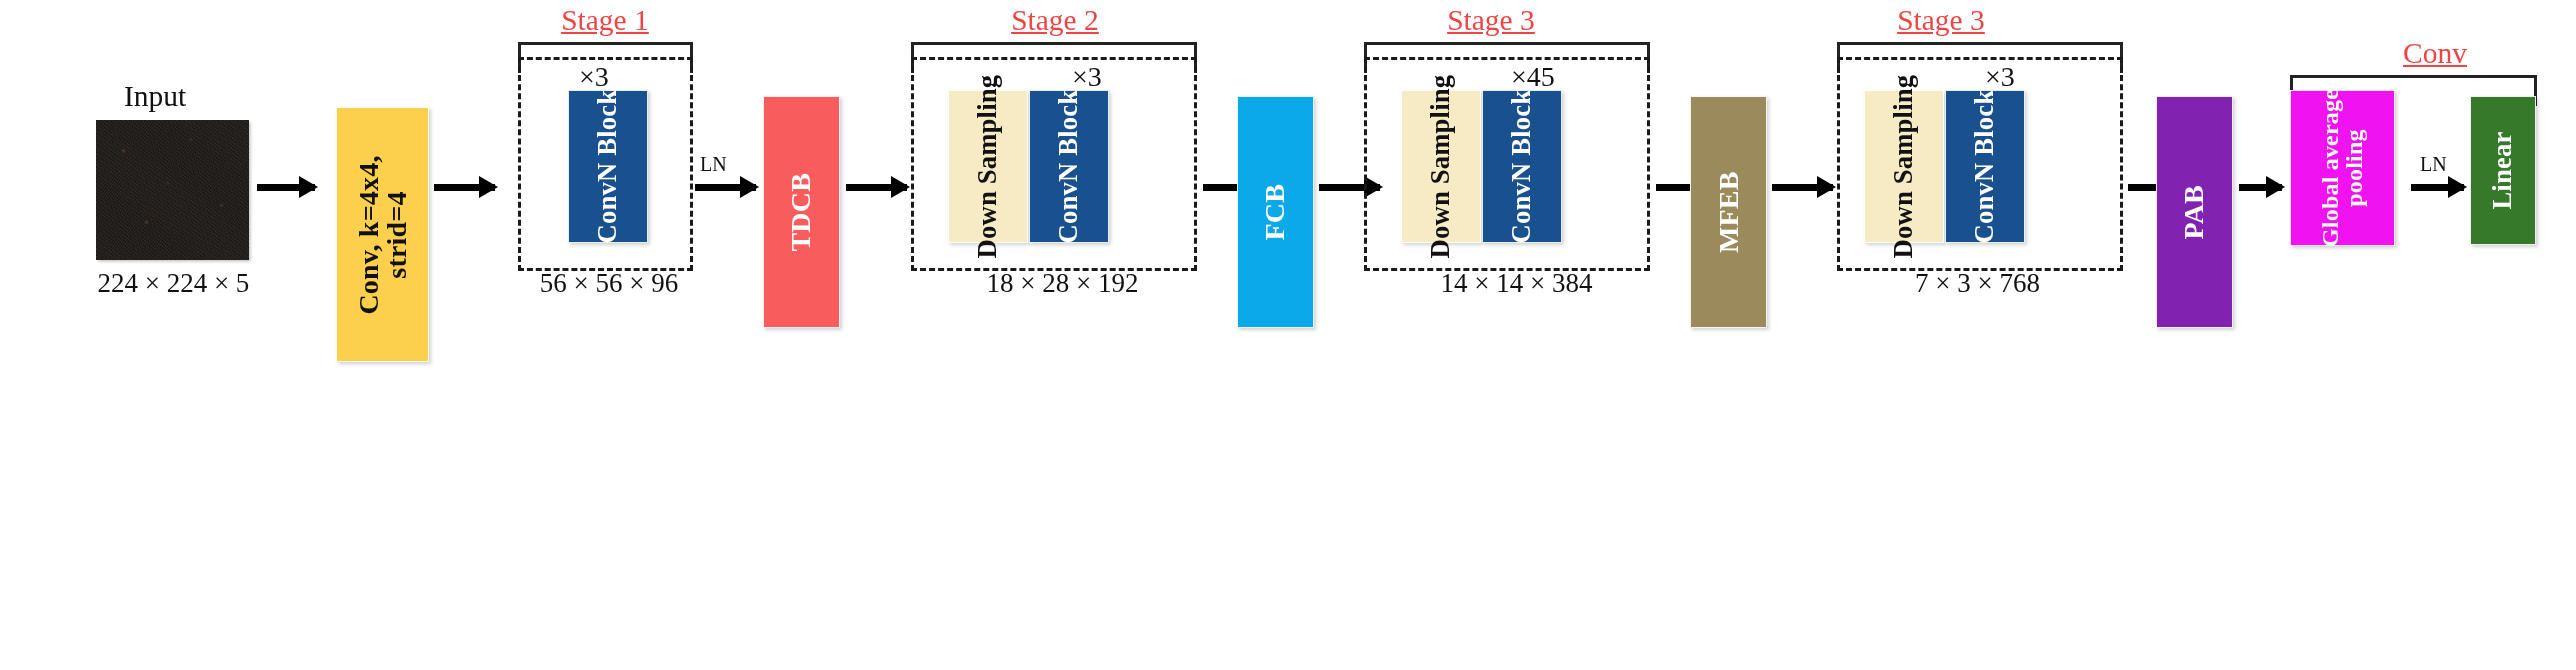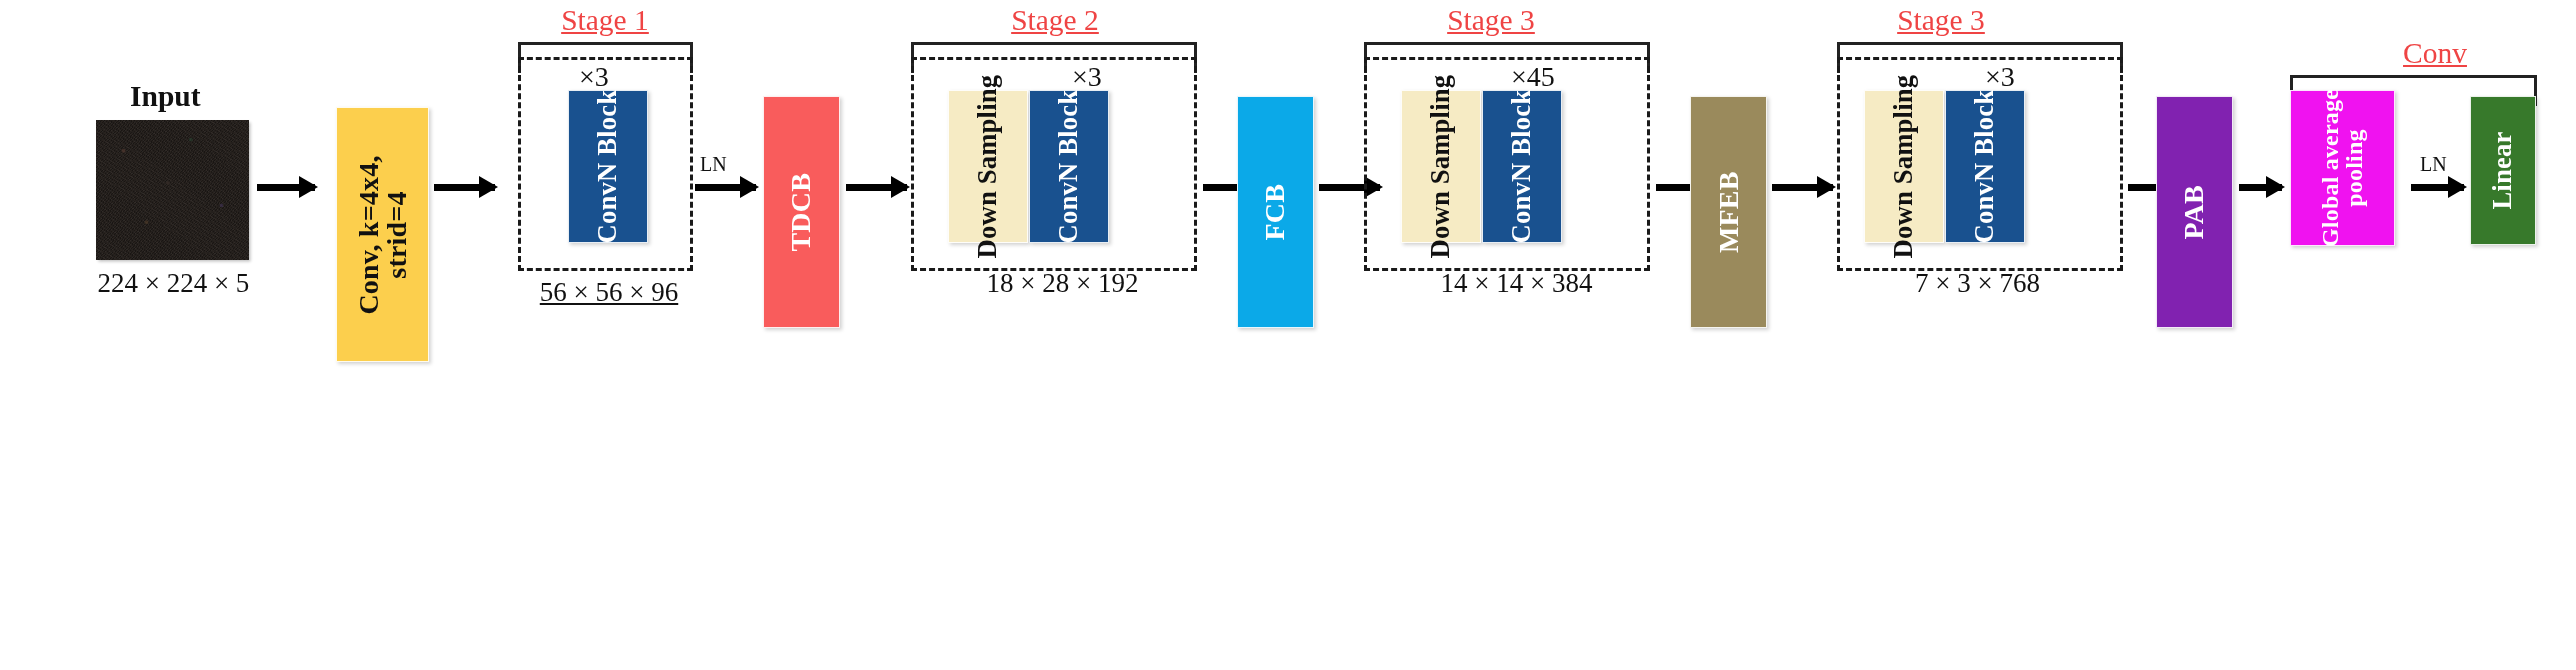--- a/index.html
+++ b/index.html
@@ -124,21 +124,21 @@
       repeating-linear-gradient(127deg, rgba(0,0,0,0.32) 0 0.7px, transparent 0.7px 2.2px),
       repeating-linear-gradient(75deg, rgba(120,100,80,0.05) 0 1.5px, transparent 1.5px 3.7px);
     box-shadow: 1.5px 1.5px 3px rgba(0,0,0,0.25);
   }
 </style>
 </head>
 <body>
 
 <div id="canvas">
 
-  <div class="input-label" style="left:130px; top:80px;font-weight:bold;">Input</div>
+  <div class="input-label" style="left:124px; top:80px;">Input</div>
 
   <div class="input-img" style="left:96px; top:120px; width:153px; height:140px;"></div>
 
   <div class="dim-label" style="left:7.4px; top:268px; width:332px;">224 × 224 × 5</div>
 
   <div class="arrow" style="left:257px; top:184px; width:58px;"></div>
 
   <div class="block" style="left:336px; top:107px; width:93px; height:255px; background:#FCCF4D;">
     <div class="vtext two" style="color:#111; font-size:28px;">
       <span>Conv, k=4x4,</span><br>
@@ -151,21 +151,21 @@
   <div class="stage-label" style="left:509px; top:3.7px; width:192px;">Stage 1</div>
   <div class="bracket" style="left:518px; top:42px; width:175px; height:31px;"></div>
   <div class="dashed-box" style="left:518px; top:57px; width:175px; height:214px;"></div>
 
   <div class="repeat-label" style="left:579px; top:61px;">×3</div>
 
   <div class="block" style="left:568px; top:90px; width:80px; height:153px; background:#19518F;">
     <div class="vtext" style="color:#ffffff; font-size:26.6px;">ConvN Block</div>
   </div>
 
-  <div class="dim-label" style="left:443px; top:277px; width:332px;text-decoration:underline;">56 × 56 × 96</div>
+  <div class="dim-label" style="left:443px; top:268px; width:332px;">56 × 56 × 96</div>
 
   <div class="ln-label" style="left:700px; top:153px;">LN</div>
   <div class="arrow" style="left:695px; top:184px; width:61px;"></div>
 
   <div class="block" style="left:763px; top:96px; width:77px; height:232px; background:#F95C5C;">
     <div class="vtext" style="color:#ffffff; font-size:28px;">TDCB</div>
   </div>
 
   <div class="arrow" style="left:846px; top:184px; width:61px;"></div>
 

